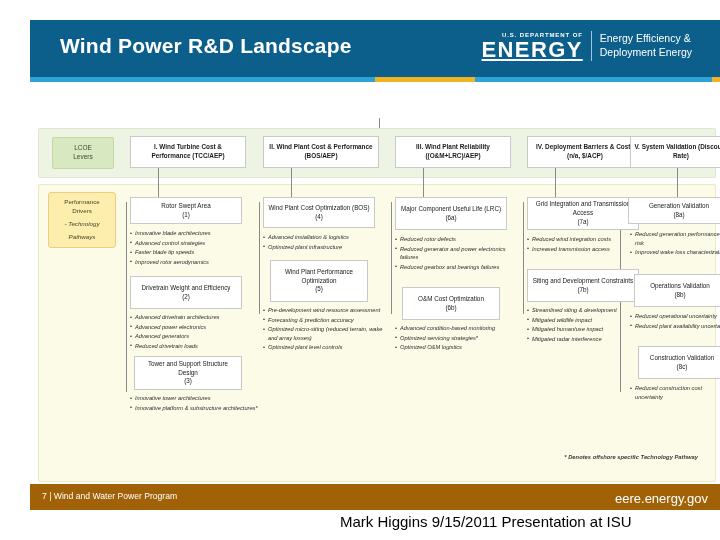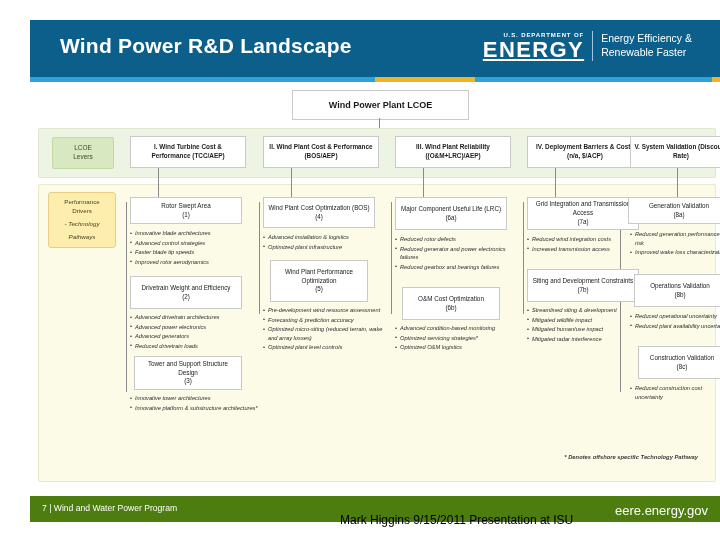--- a/index.html
+++ b/index.html
@@ -52,52 +52,51 @@
   .bullets div{position:relative;padding-left:5px;margin-bottom:1px;}
   .bullets div:before{content:"•";position:absolute;left:0;top:-0.5px;font-style:normal;}
 
   .connector{position:absolute;background:#8a8a8a;}
   .vline{width:1px;}
   .hline{height:1px;}
 
   .footnote{position:absolute;right:22px;top:370px;font-size:5.8px;font-style:italic;font-weight:700;color:#3b3b3b;}
 
   
-  .footer{position:absolute;left:30px;top:496px;width:690px;height:26px;background:#4d7c0f;}
+  .footer{position:absolute;left:30px;top:484px;width:690px;height:26px;background:#a16207;}
   .footer-left{position:absolute;left:12px;top:7px;font-size:8.6px;color:#ffffff;}
   .footer-right{position:absolute;right:12px;top:7px;font-size:13px;color:#ffffff;}
-  .caption{position:absolute;left:340px;top:513px;font-size:12px;color:#000000;white-space:nowrap;text-align:right;}
+  .caption{position:absolute;left:340px;top:513px;font-size:15px;color:#000000;white-space:nowrap;text-align:right;}
 </style>
 </head>
 <body>
 
 <div class="slide">
 
   <div class="header">
     <div class="header-title">Wind Power R&amp;D Landscape</div>
     <div class="doe-logo">
       <div class="doe-left">
         <div class="doe-dept">U.S. DEPARTMENT OF</div>
         <div class="doe-energy">ENERGY</div>
       </div>
       <div class="doe-divider"></div>
       <div class="doe-right">
         <div>Energy Efficiency &amp;</div>
-        <div>Renewable Faster</div>
+        <div>Deployment Energy</div>
       </div>
     </div>
   </div>
   <div class="header-rule">
     <div class="gold"></div>
     <div class="right-gold"></div>
   </div>
 
   <div class="canvas">
 
-    <div class="lcoe-top">Wind Power Plant LCOE</div>
 
     <div class="connector vline" style="left:349px;top:34px;height:10px;"></div>
     <div class="connector hline" style="left:85px;top:44px;width:529px;"></div>
     <div class="connector vline" style="left:85px;top:44px;height:8px;"></div>
     <div class="connector vline" style="left:218px;top:44px;height:8px;"></div>
     <div class="connector vline" style="left:350px;top:44px;height:8px;"></div>
     <div class="connector vline" style="left:482px;top:44px;height:8px;"></div>
     <div class="connector vline" style="left:614px;top:44px;height:8px;"></div>
 
     <div class="green-band"></div>

